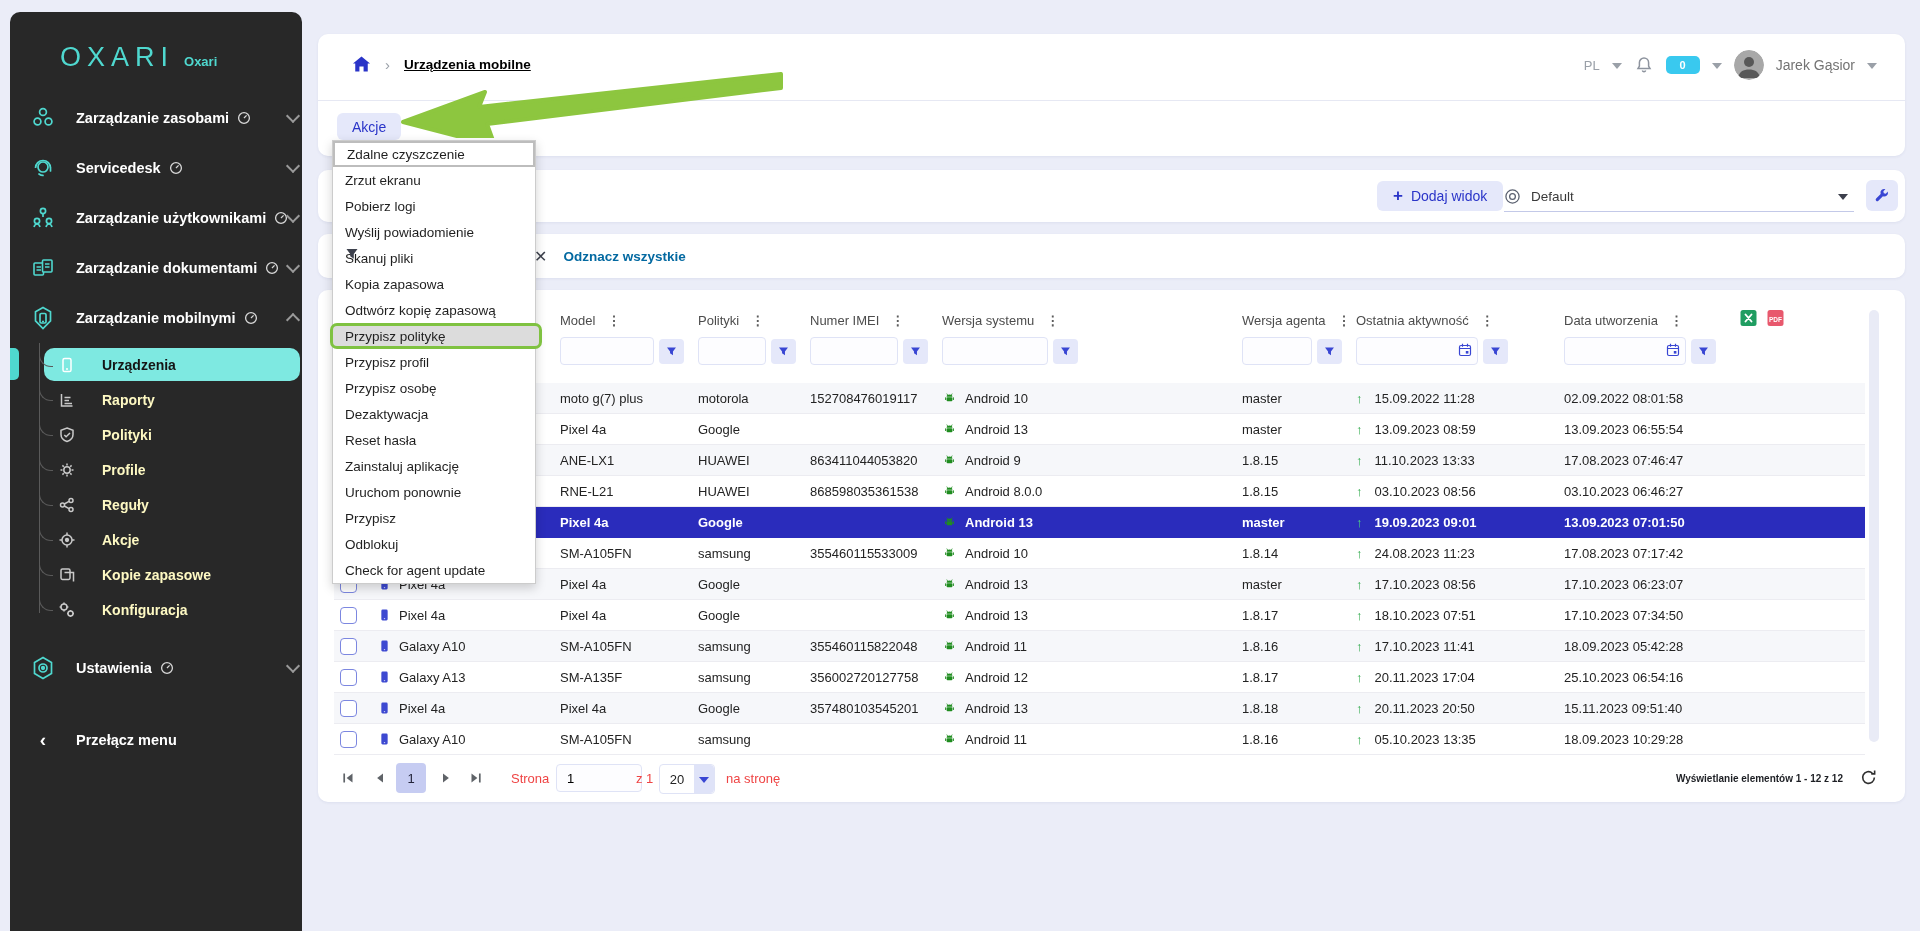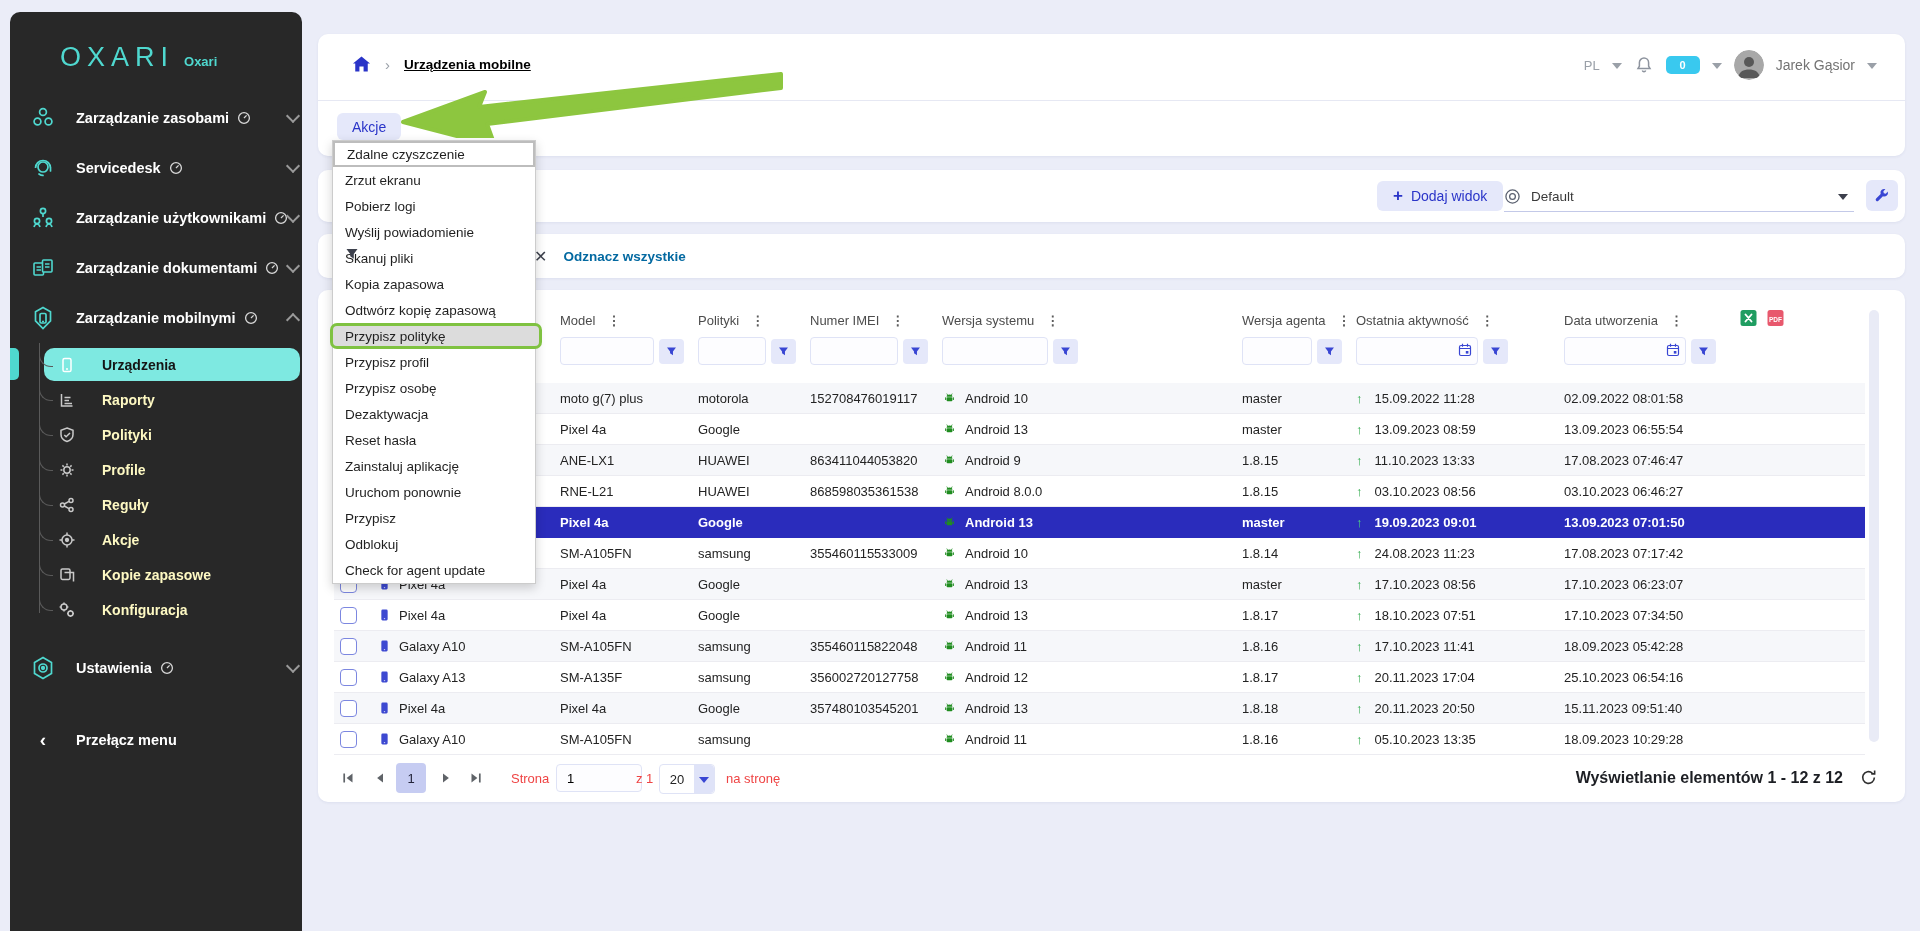--- a/index.html
+++ b/index.html
@@ -105,21 +105,21 @@
   .pg-lbl{position:absolute;top:0;height:30px;display:flex;align-items:center;color:#ef4444;font-weight:500}
   .pg-input{position:absolute;top:1px;width:64px;height:26px;border:1px solid #dfe3f6;border-radius:4px;
             background:#fdfdff;font-family:inherit;font-size:13px;padding:0 10px;outline:none}
   .pg-select{position:absolute;top:1px;width:54px;height:28px;border:1px solid #dfe3f6;border-radius:4px;
             background:#fff;display:flex;align-items:center;cursor:pointer}
   .pg-select .v{flex:1;text-align:center}
   .pg-select .cz{width:20px;height:100%;background:#dfe3f8;border-radius:0 4px 4px 0;display:flex;
             align-items:center;justify-content:center}
   .pg-select .cz .caret{border-top-color:#3946d3}
   .pg-info{position:absolute;right:46px;top:0;height:30px;display:flex;align-items:center;
-           font-weight:700;color:#1d1f24;font-size:16px}
+           font-weight:700;color:#1d1f24;font-size:10px}
   .refresh{position:absolute;right:12px;top:6px;cursor:pointer}
   
   .dropdown{position:absolute;left:332px;top:140px;width:202px;background:#fff;border:1px solid #cccccc;
             box-shadow:0 4px 10px rgba(0,0,0,.18);z-index:40}
   .menu-item{height:26px;display:flex;align-items:center;padding:0 12px;font-size:13.5px;color:#1f1f1f;
              cursor:pointer;background:#fff}
   .menu-item.focused{border:2px solid #bdbdbd;height:22px}
   .menu-item.highlighted{background:#dcdcdc;border:3px solid #7fc241;border-radius:7px;
              margin:0 -7px 0 -3px;height:20px;position:relative;z-index:2}
   

